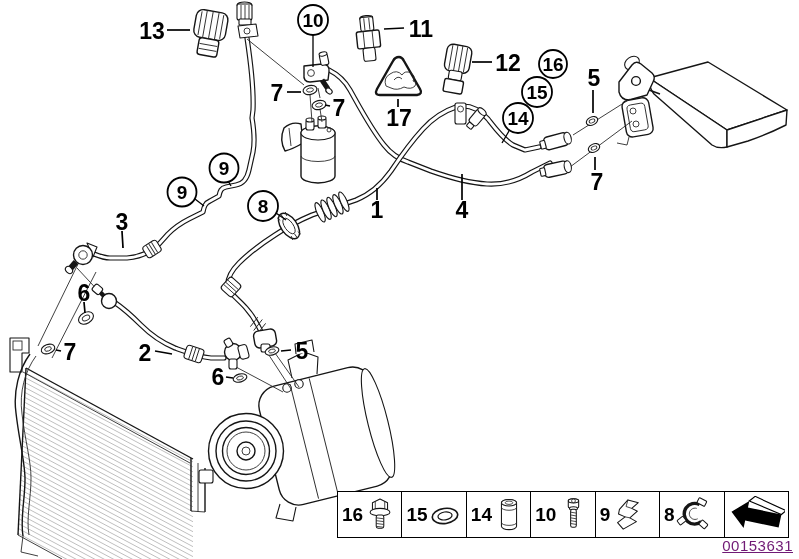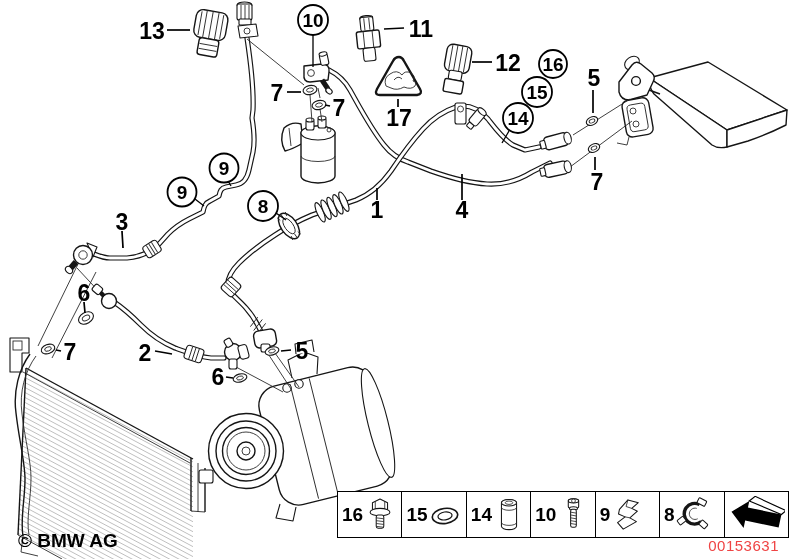--- a/index.html
+++ b/index.html
@@ -11,21 +11,21 @@
   .ln{fill:none;stroke:#151515;stroke-width:1.4;}
   .tn{fill:none;stroke:#2a2a2a;stroke-width:0.9;}
   .sh{fill:#ffffff;stroke:#151515;stroke-width:1.4;stroke-linejoin:round;}
   .sh2{fill:#ffffff;stroke:#151515;stroke-width:1.1;stroke-linejoin:round;}
   .ld{stroke:#000;stroke-width:1.7;}
   .ld2{stroke:#000;stroke-width:1.3;}
   .cl{font-family:"Liberation Sans",sans-serif;font-weight:bold;font-size:23px;fill:#000;text-anchor:middle;}
   .cc{font-family:"Liberation Sans",sans-serif;font-weight:bold;font-size:19px;fill:#000;text-anchor:middle;}
   .ccirc{fill:#fff;stroke:#000;stroke-width:1.8;}
   .watermark{position:absolute;left:18px;top:530px;font-size:19px;font-weight:bold;color:#000;}
-  .partno{position:absolute;right:20px;top:537px;font-size:15px;color:#ef4444;letter-spacing:.5px;}
+  .partno{position:absolute;right:6px;top:537px;font-size:15px;color:#701a75;letter-spacing:.5px;text-decoration:underline;}
   .legend{position:absolute;left:337px;top:491px;width:452px;height:47px;display:flex;
           border:1.6px solid #000;box-sizing:border-box;background:#fff;}
   .cell{flex:1;border-right:1.3px solid #000;display:flex;align-items:center;padding:1px 2px 1px 4px;
         box-sizing:border-box;min-width:0;}
   .cell:last-child{border-right:none;justify-content:center;}
   .cell .num{font-size:19px;font-weight:bold;color:#000;line-height:1;}
   .cell svg{position:static;flex:none;}
 </style>
 </head>
 <body>
@@ -449,16 +449,15 @@
   <div class="cell">
     <svg width="56" height="38" viewBox="0 0 58 40">
       <g transform="rotate(12 28 20)">
         <polygon points="2,22 18,7 18,14 54,14 54,28 18,28 18,36" fill="#000"></polygon>
         <polygon points="18,7 54,14 58,9 23,1" fill="#fff" stroke="#000" stroke-width="1.2"></polygon>
       </g>
     </svg>
   </div>
 </div>
 
-<div class="watermark">© BMW AG</div>
 <div class="partno">00153631</div>
 
 </div>
 
 </body></html>

